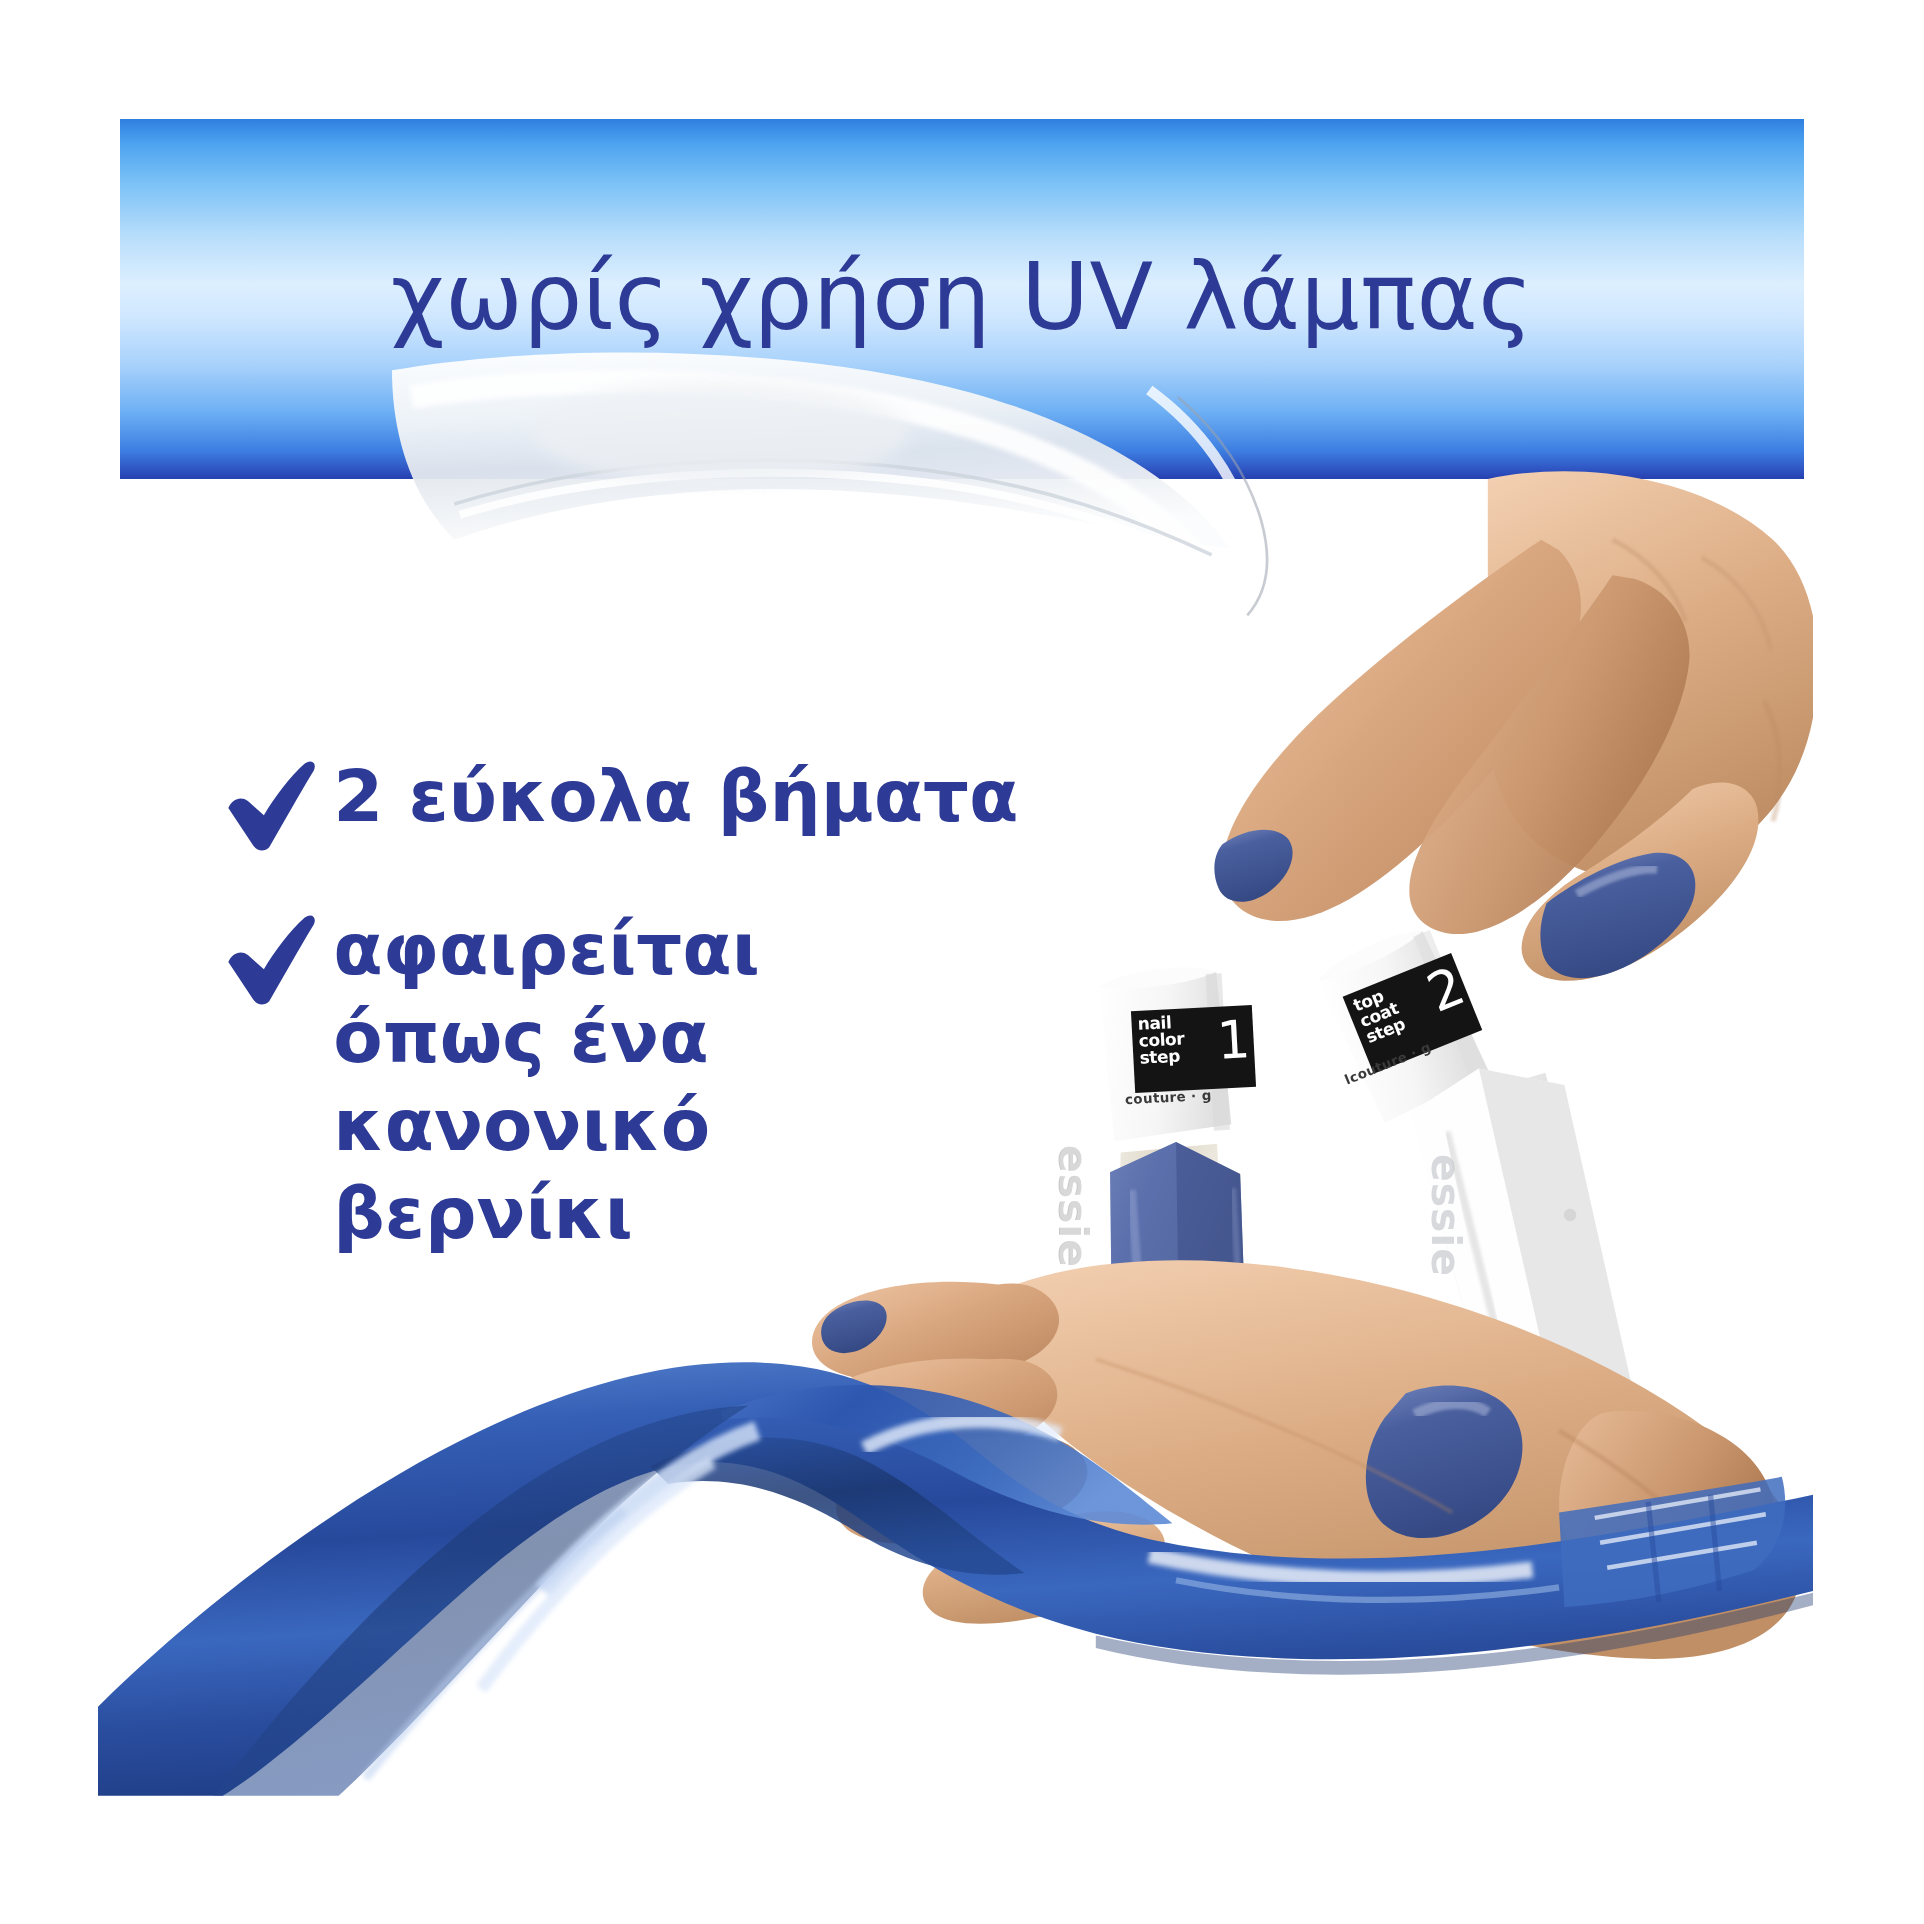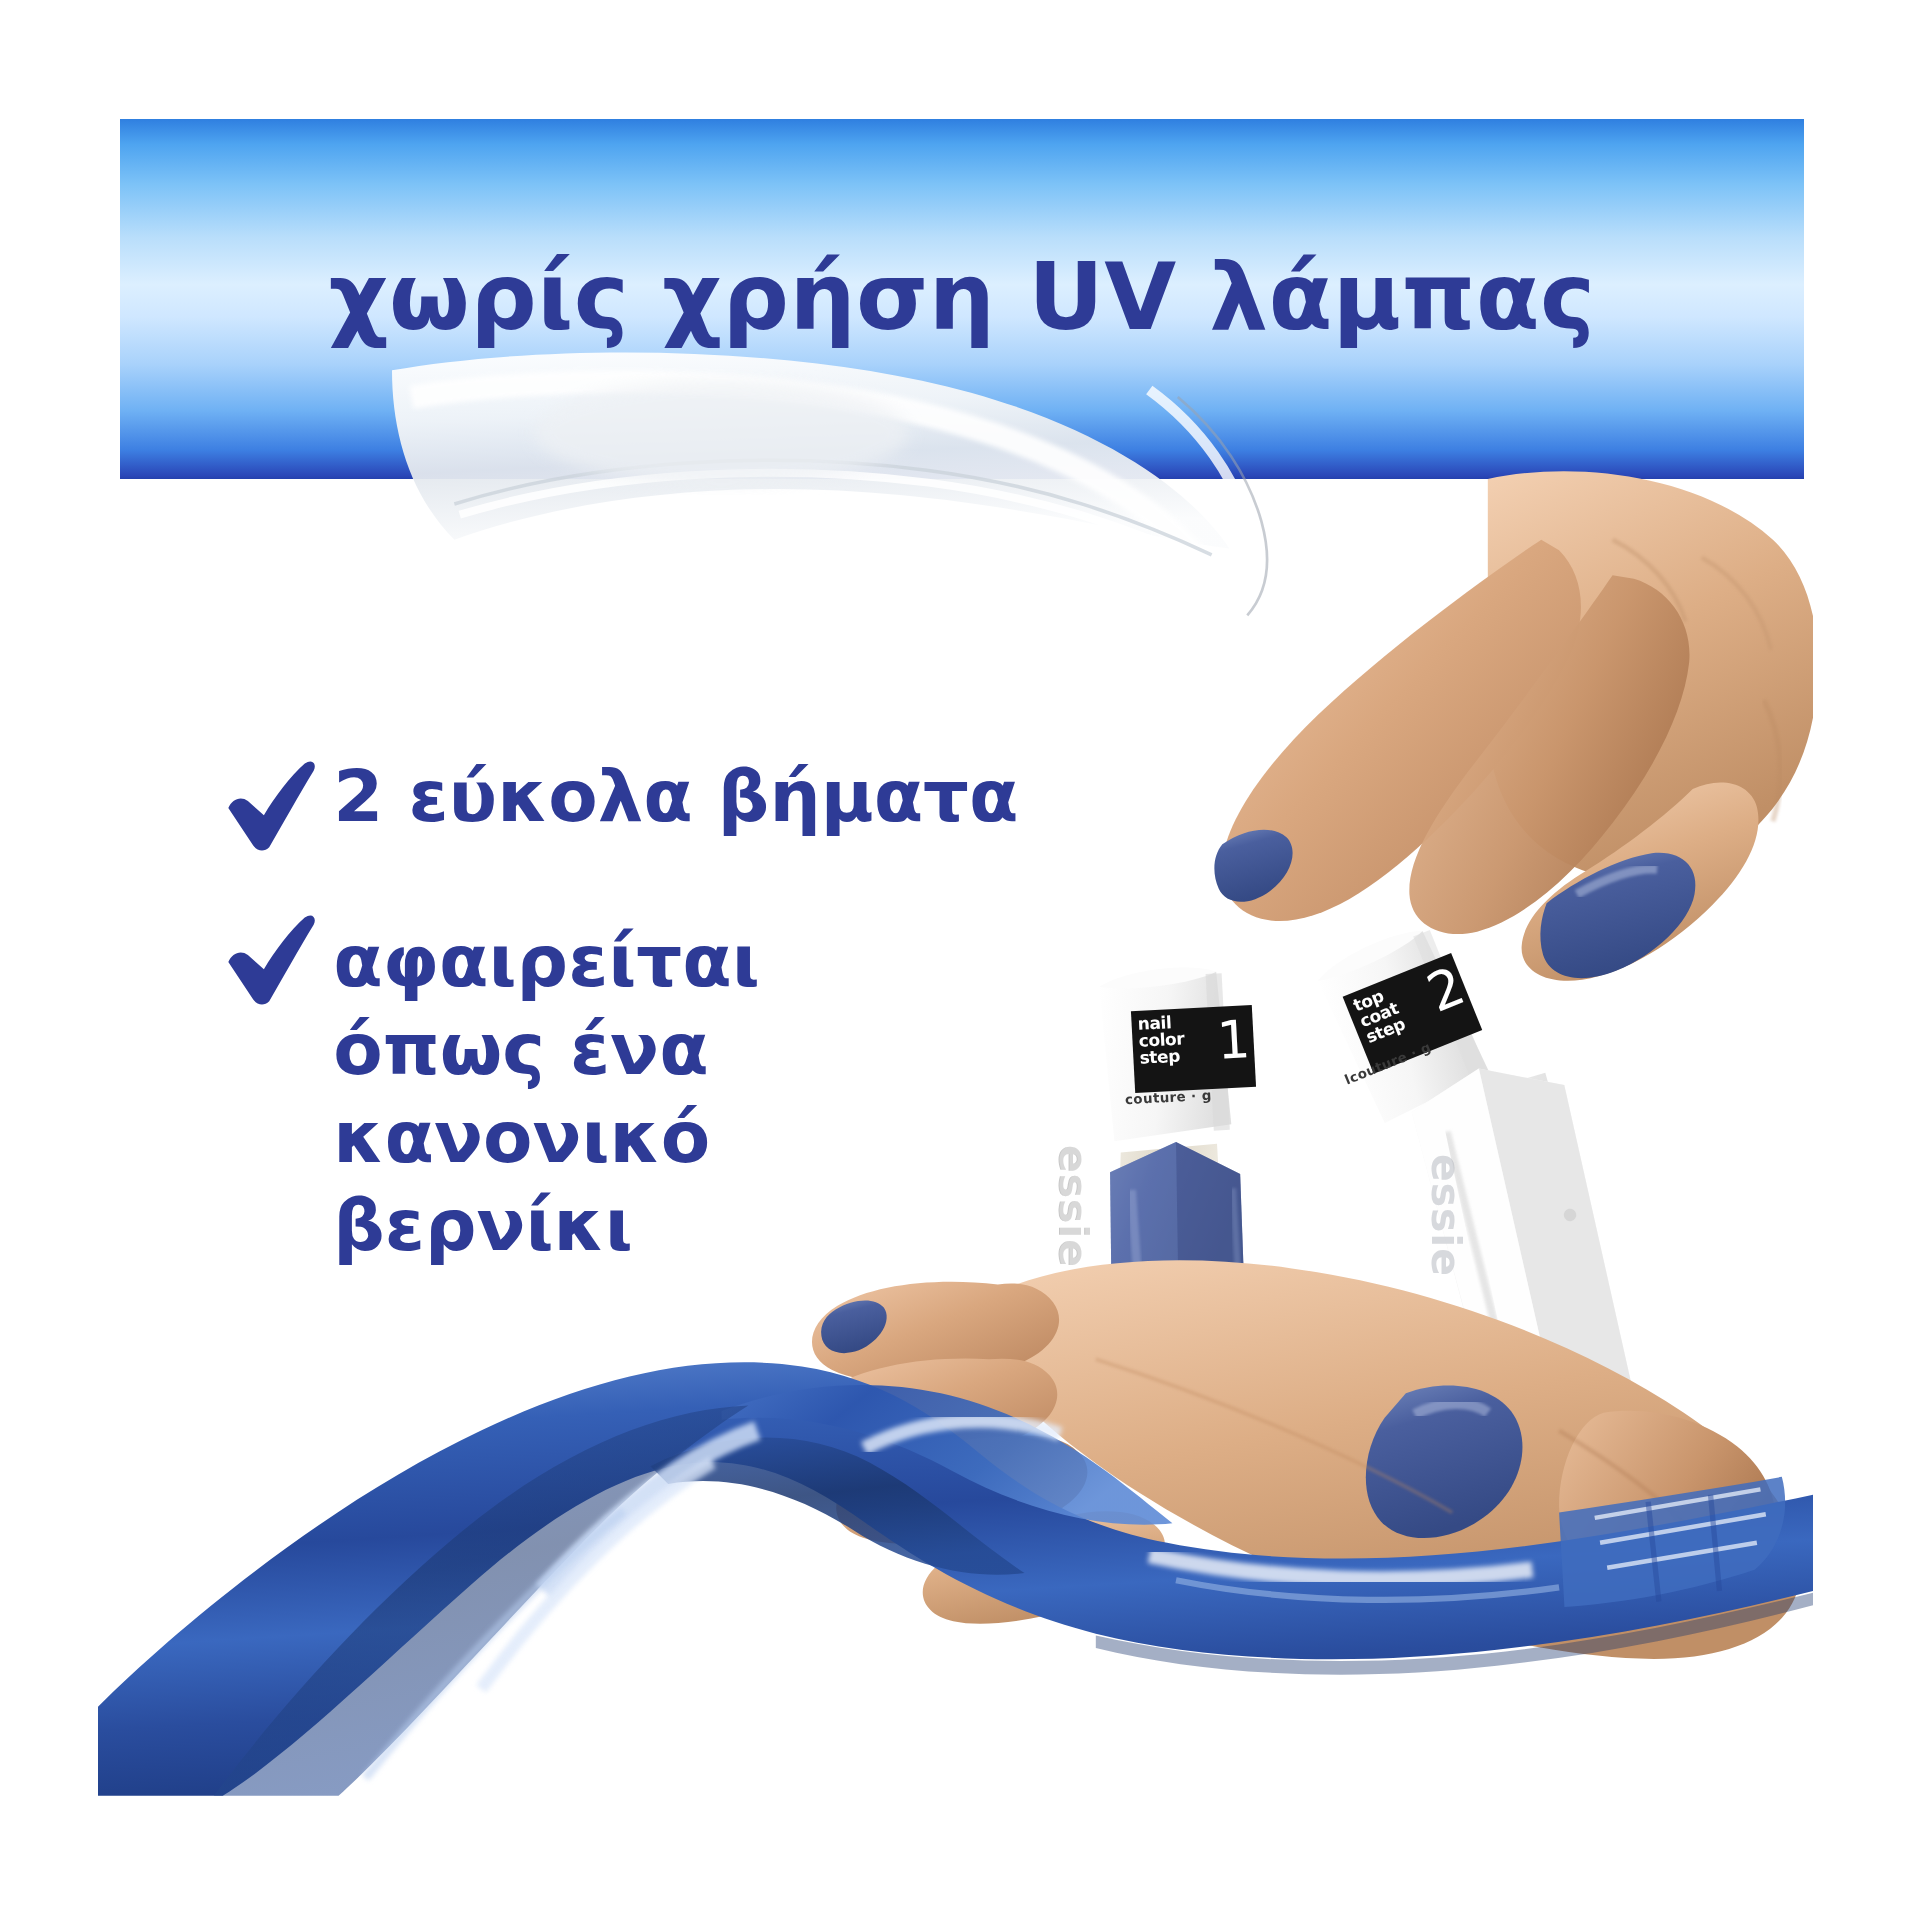--- a/index.html
+++ b/index.html
@@ -55,21 +55,21 @@
   }
   #banner-title {
     position: absolute;
     left: 0;
     right: 0;
     top: 50%;
     transform: translateY(-52%);
     text-align: center;
     color: #2e3b96;
     font-size: 93px;
-    font-weight: 700;
+    font-weight: 400;
     letter-spacing: 0.4px;
     line-height: 1;
     white-space: nowrap;
     font-family: "DejaVu Sans", "Liberation Sans", sans-serif;
   }
 
   
   #bullets {
     position: absolute;
     left: 125px;
@@ -89,21 +89,21 @@
     margin-top: 5.3px;
   }
   .bullet-text {
     color: #2e3b96;
     font-size: 72px;
     font-weight: 700;
     line-height: 1.22;
     letter-spacing: 0px;
     font-family: "DejaVu Sans", "Liberation Sans", sans-serif;
   }
-  .bullet-2 .bullet-text { max-width: 642px; margin-top: 12px; }
+  .bullet-2 .bullet-text { max-width: 642px; }
 
   
   #photo {
     position: absolute;
     left: 0; top: 0;
     width: 1715px;
     height: 1738px;
     pointer-events: none;
   }
 

